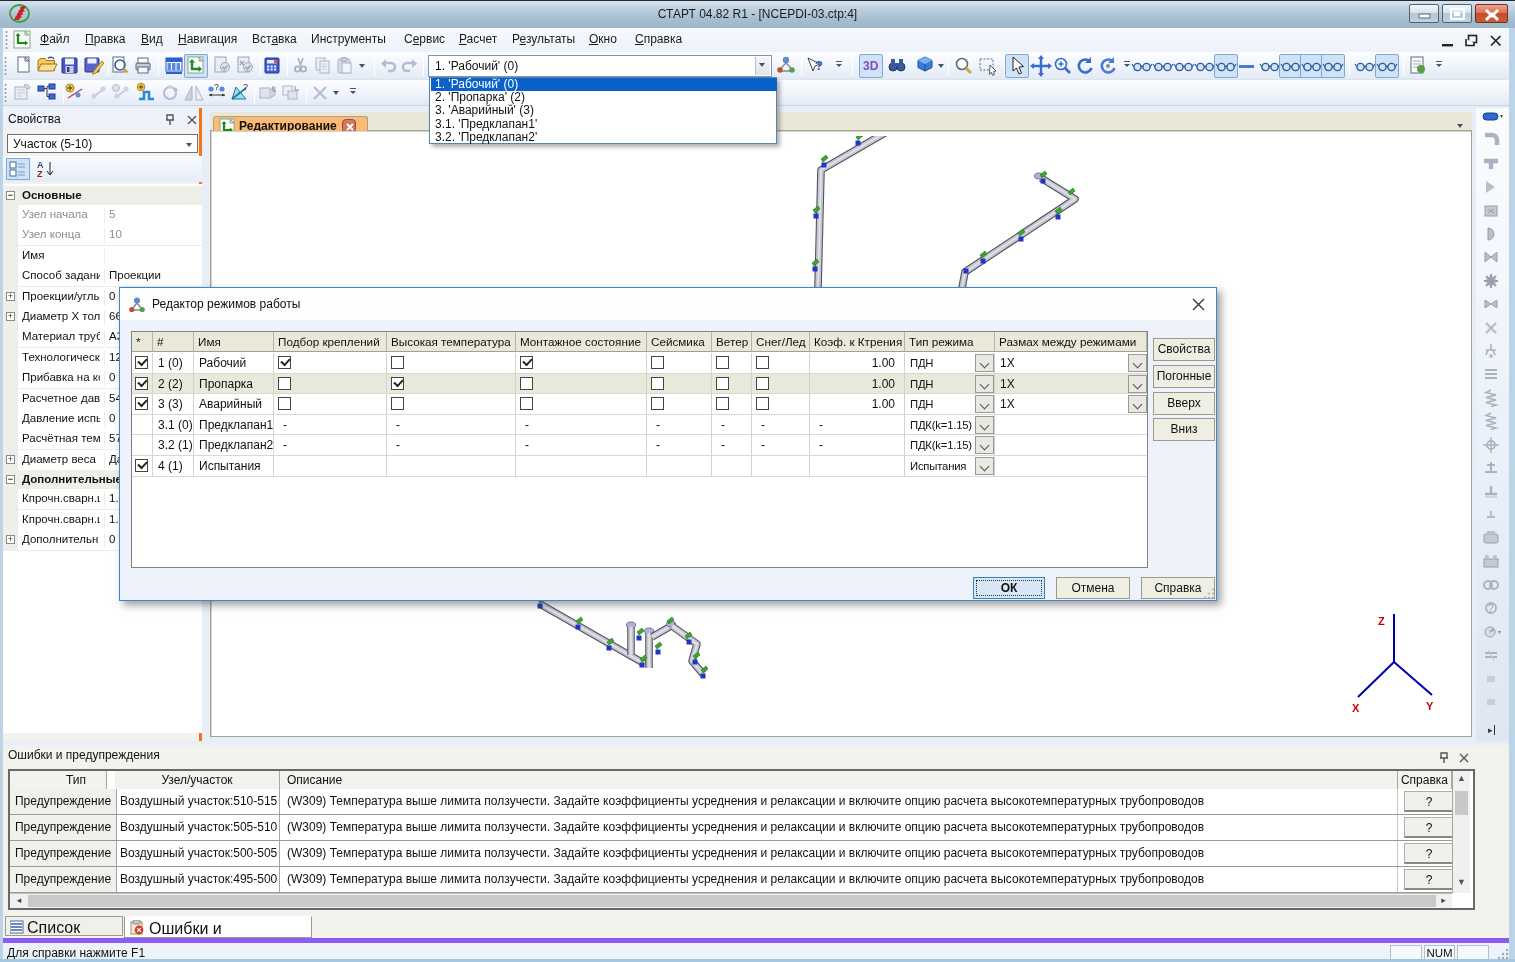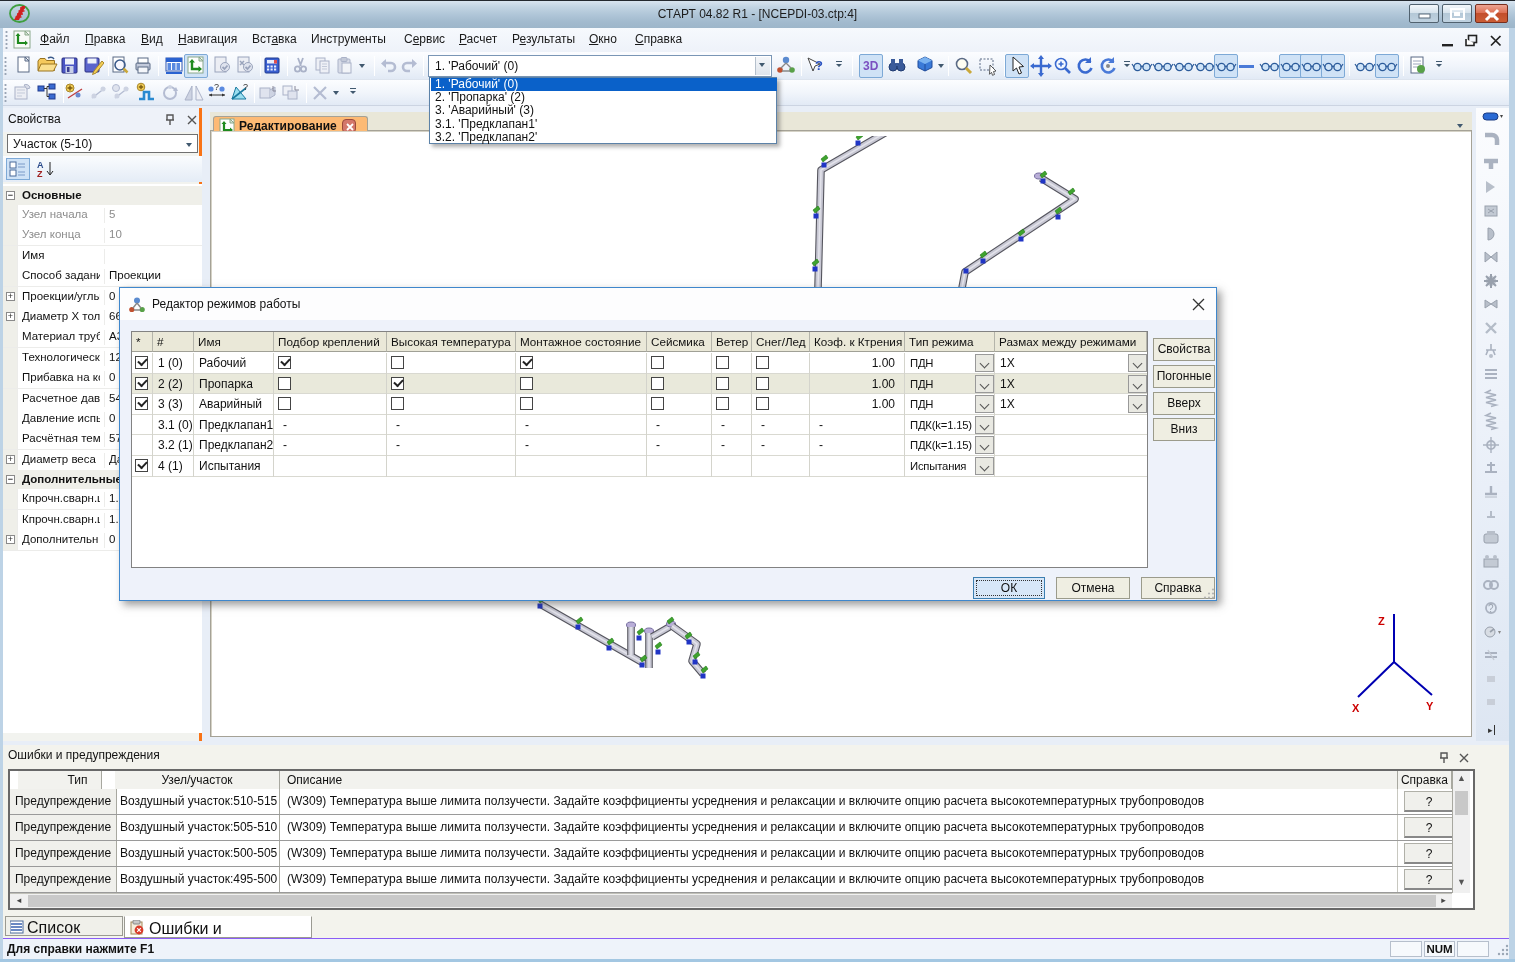--- a/index.html
+++ b/index.html
@@ -55,21 +55,21 @@
 #btmhdr{left:5px;top:3px;font-size:12px;color:#111;}
 #btbl{left:5px;top:24px;width:1467px;height:141px;background:#fff;border:2px solid #686868;}
 .bhd{position:absolute;top:0;height:19px;background:#f2f2ee;border-right:1px solid #a8a8a0;border-bottom:1px solid #a8a8a0;font-size:12px;text-align:center;line-height:19px;}
 .brow{position:absolute;height:26px;border-bottom:1px solid #9a9a9a;background:#fff;}
 .bcell1{position:absolute;left:0;width:107px;height:25px;background:#f0f0ec;border-right:1px solid #a8a8a0;text-align:center;line-height:25px;font-size:12px;}
 .bcell2{position:absolute;left:107px;width:165px;height:25px;border-right:1px solid #a8a8a0;font-size:12px;line-height:25px;padding-left:5px;}
 .bcell3{position:absolute;left:272px;width:1118px;height:25px;border-right:1px solid #c8c8c0;font-size:12px;line-height:25px;padding-left:7px;white-space:nowrap;overflow:hidden;}
 .bq{position:absolute;left:1394px;width:50px;height:21px;top:2px;background:#f0f0ec;border:1px solid #b0b0a8;border-bottom:2px solid #888;text-align:center;line-height:20px;}
 
 .btab{position:absolute;top:0;height:20px;background:#f0f0ea;border:1px solid #9a9a92;font-size:16px;}
-#statusbar{left:0;top:938px;width:1515px;height:21px;background:#eef3fa;border-top:1px solid #8b5cf6;font-weight:bold;}
+#statusbar{left:0;top:938px;width:1515px;height:21px;background:#eef3fa;border-top:5px solid #8b5cf6;}
 #winbottom{left:0;top:959px;width:1515px;height:3px;background:#a3c7e2;}
 #winleft{left:0;top:28px;width:3px;height:931px;background:#bdd3e6;}
 #winright{left:1509px;top:28px;width:6px;height:931px;background:#bdd3e6;}
 
 #dlg{left:119px;top:287px;width:1098px;height:314px;background:#eef2fa;border:1px solid #3f87cc;box-shadow:4px 4px 8px rgba(60,60,60,.5);z-index:50;}
 #dlgtitle{position:absolute;left:0;top:0;width:100%;height:32px;background:#fdfdfe;}
 #dlgtbl{position:absolute;left:11px;top:43px;width:1017px;height:237px;background:#fff;border:1px solid #828282;}
 .hcell{position:absolute;top:0;height:20px;background:#eae8d8;border-right:1px solid #b4b4aa;border-bottom:1px solid #a0a096;font-size:11.7px;line-height:20px;padding-left:4px;white-space:nowrap;overflow:hidden;}
 .drow{position:absolute;left:0;width:1015px;height:20.6px;background:#fff;border-bottom:1px solid #d9d9d1;}
 .drow2{background:#e9e9db;}
@@ -773,21 +773,21 @@
 
 <div class="abs" id="bottom">
   <div class="abs" id="btmhdr">Ошибки и предупреждения</div>
   <svg class="abs" style="left:1434px;top:6px" width="14" height="14">
       <path d="M4 2 h6 v5 h-6 z M7 7 v5 M3 7 h8" stroke="#555" fill="none" stroke-width="1.4"></path>
     </svg>
   <svg class="abs" style="left:1454px;top:6px" width="14" height="14">
       <path d="M3 3 l8 8 M11 3 l-8 8" stroke="#555" stroke-width="1.4"></path>
     </svg>
   <div class="abs" id="btbl">
-      <div class="bhd" style="left:8px;width:84px;padding-left:36px;">Тип</div>
+      <div class="bhd" style="left:0px;width:97px;padding-left:36px;">Тип</div>
       <div class="bhd" style="left:105px;width:165px;">Узел/участок</div>
       <div class="bhd" style="left:270px;width:1118px;text-align:left;padding-left:7px;">Описание</div>
       <div class="bhd" style="left:1388px;width:54px;">Справка</div>
       <div class="brow" style="left:0;top:18px;width:1442px;">
         <div class="bcell1">Предупреждение</div>
         <div class="bcell2" style="left:105px;width:165px;">Воздушный участок:510-515</div>
         <div class="bcell3" style="left:270px;width:1118px;">(W309) Температура выше лимита ползучести. Задайте коэффициенты усреднения и релаксации и включите опцию расчета высокотемпературных трубопроводов</div>
         <div class="bq">?</div>
       </div>
       <div class="brow" style="left:0;top:44px;width:1442px;">
@@ -990,21 +990,21 @@
       <div style="position:absolute;left:579px;top:21px;width:1px;height:124px;background:#d4d4cc;"></div>
       <div style="position:absolute;left:619px;top:21px;width:1px;height:124px;background:#d4d4cc;"></div>
       <div style="position:absolute;left:677px;top:21px;width:1px;height:124px;background:#d4d4cc;"></div>
       <div style="position:absolute;left:772px;top:21px;width:1px;height:124px;background:#d4d4cc;"></div>
       <div style="position:absolute;left:862px;top:21px;width:1px;height:124px;background:#d4d4cc;"></div>
     </div>
   <div class="dlgbtn" style="left:1033px;top:50px;">Свойства</div>
   <div class="dlgbtn" style="left:1033px;top:77px;">Погонные</div>
   <div class="dlgbtn" style="left:1033px;top:104px;">Вверх</div>
   <div class="dlgbtn" style="left:1033px;top:130px;">Вниз</div>
-  <div class="okbtn" style="left:853px;top:289px;font-weight:normal;text-align:center;">ОК</div>
+  <div class="okbtn" style="left:853px;top:289px;font-weight:bold;text-align:center;">ОК</div>
   <div class="nbtn" style="left:936px;top:289px;">Отмена</div>
   <div class="nbtn" style="left:1021px;top:289px;">Справка</div>
     <svg class="abs" style="left:1083px;top:299px" width="13" height="13">
       <g fill="#b5b5b5">
         <circle cx="10" cy="2.5" r="1.1"></circle>
         <circle cx="10" cy="6.5" r="1.1"></circle>
         <circle cx="10" cy="10.5" r="1.1"></circle>
         <circle cx="6" cy="6.5" r="1.1"></circle>
         <circle cx="6" cy="10.5" r="1.1"></circle>
         <circle cx="2" cy="10.5" r="1.1"></circle>

